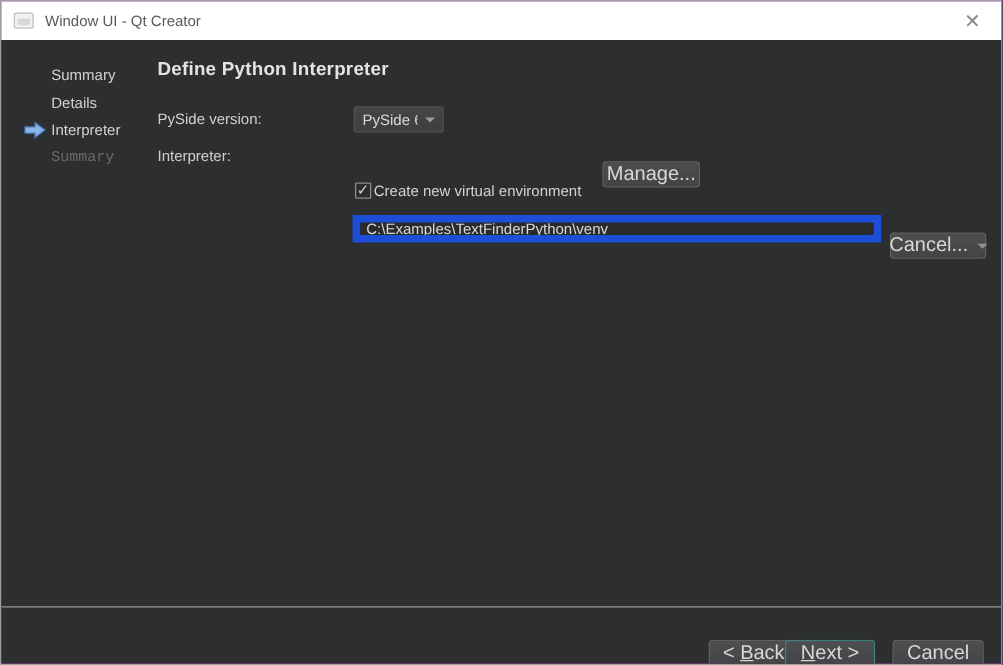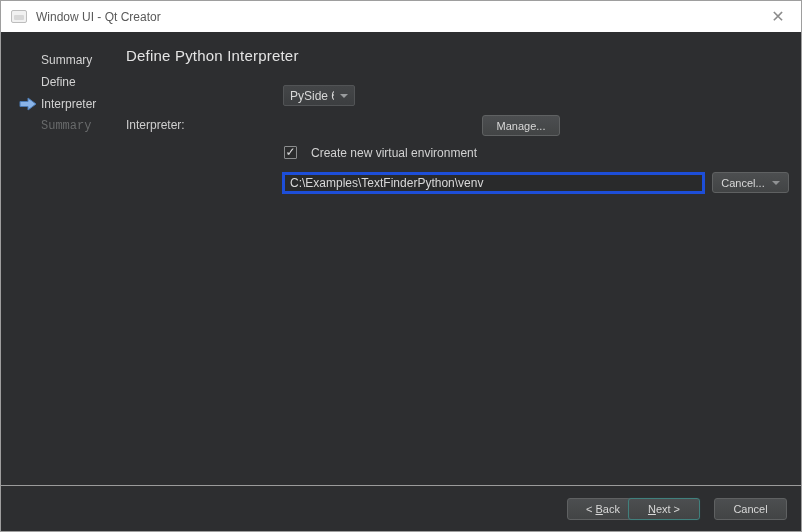--- a/index.html
+++ b/index.html
@@ -55,21 +55,21 @@
   
   .side-item {
     position: absolute; left: 40px; height: 16px; line-height: 16px;
     color: #d2d2d2; font-size: 12px;
   }
   .side-item.disabled { color: #686a6b; font-family: Liberation Mono, monospace; }
   .step-arrow { position: absolute; left: 18px; top: 65px; width: 18px; height: 14px; }
   
   .heading {
     position: absolute; left: 125px; top: 15px;
-    font-size: 15px; font-weight: normal; color: #e4e4e4;
+    font-size: 15px; font-weight: bold; color: #e4e4e4;
     letter-spacing: 0.2px;
   }
   
   .f-label {
     position: absolute; left: 125px; height: 21px; line-height: 21px;
     color: #cfcfcf;
   }
   
   .combo {
     position: absolute; height: 21px;
@@ -87,48 +87,49 @@
     border-left: 4px solid transparent;
     border-right: 4px solid transparent;
     border-top: 4px solid #9a9c9e;
   }
   
   .pbtn {
     position: absolute; height: 21px;
     background: linear-gradient(#4c4e50, #424445);
     border: 1px solid #5f6162;
     border-radius: 3px;
-    color: #d8d8d8; font-size: 11px;
+    color: #d8d8d8; font-size: 16px;
     display: flex; align-items: center; justify-content: center;
     cursor: default;
+    margin-top: 14px;
   }
   .pbtn.menu-btn .chev { margin-left: 7px; border-top-color: #909294; }
   .pbtn.default-btn { border-color: #41807d; box-shadow: 0 0 1px #2f5d5c; text-align: right; }
   .accel { text-decoration: underline; }
   
   .check-row {
     position: absolute; left: 283px; top: 113px; height: 15px;
     display: flex; align-items: center;
   }
   .checkbox {
     width: 13px; height: 13px;
     background: #2b2c2d;
     border: 1px solid #8b8d8e;
     border-radius: 1px;
     display: flex; align-items: center; justify-content: center;
     color: #dadada; font-size: 12px; line-height: 11px;
     cursor: default;
   }
-  .check-label { margin-left: 14px; color: #d2d2d2; }
+  .check-label { margin-left: 2px; color: #d2d2d2; }
   
   .ledit {
     position: absolute;
     height: 22px;
     background: #292a2b;
-    border: 3px solid #1d4ed8;
+    border: 6px solid #1d4ed8;
     color: #d8d8d8;
     font-family: "Liberation Sans", sans-serif;
     font-size: 12px;
     padding: 0 5px;
     outline: none;
   }
   
   .separator {
     position: absolute; left: 0; right: 0; top: 453px; height: 1px;
     background: #9b9b9b;
@@ -145,26 +146,27 @@
     <span class="title-text">Window UI - Qt Creator</span>
     <span class="close-btn">✕</span>
   </div>
 
   <div class="content">
 
     <svg class="step-arrow" viewBox="0 0 18 14">
       <polygon points="1,4.5 9,4.5 9,1 17,7 9,13 9,9.5 1,9.5" fill="#8ab4e8" stroke="#4a7ab5" stroke-width="1"></polygon>
     </svg>
     <div class="side-item" style="top:20px">Summary</div>
-    <div class="side-item" style="top:42px">Define</div>
+    <div class="side-item" style="top:42px">Details</div>
     <div class="side-item" style="top:64px">Interpreter</div>
     <div class="side-item disabled" style="top:86px">Summary</div>
 
     <div class="heading">Define Python Interpreter</div>
 
+    <div class="f-label" style="top:53px">PySide version:</div>
     <div class="combo" style="left:282px; top:53px; width:72px">
       <span class="combo-text">PySide 6</span>
       <span class="chev"></span>
     </div>
 
     <div class="f-label" style="top:83px">Interpreter:</div>
     <div class="pbtn" style="left:481px; top:83px; width:78px">
       <span>Manage...</span>
     </div>
 

